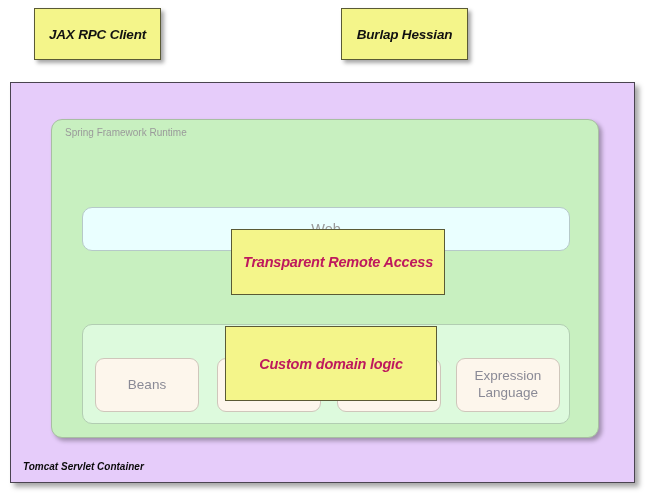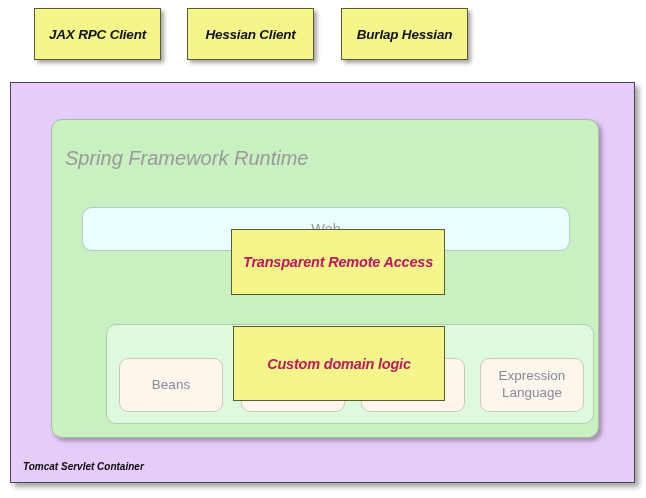--- a/index.html
+++ b/index.html
@@ -76,25 +76,23 @@
     background: #c8f0c0;
     border: 1px solid #a8bfa2;
     border-radius: 11px;
     box-shadow: 3px 3px 4px rgba(0,0,0,0.30);
     box-sizing: border-box;
   }
   #spring-runtime-label {
     position: absolute;
     left: 13px;
     top: 7px;
-    font-style: italic;
-    font-size: 20px;
+    font-size: 10px;
     color: #9a9a9a;
     white-space: nowrap;
-    margin-top: 20px;
   }
 
   
   #web-bar {
     position: absolute;
     left: 30px;
     top: 87px;
     width: 488px;
     height: 44px;
     background: #eaffff;
@@ -114,21 +112,20 @@
   #core-container {
     position: absolute;
     left: 30px;
     top: 204px;
     width: 488px;
     height: 100px;
     background: #ddfadd;
     border: 1px solid #b2cdb2;
     border-radius: 10px;
     box-sizing: border-box;
-    margin-left: 24px;
   }
   #core-container-label {
     position: absolute;
     left: 0;
     right: 0;
     top: 8px;
     text-align: center;
     font-style: italic;
     font-size: 15px;
     color: #9a9a9a;
@@ -176,36 +173,33 @@
     letter-spacing: -0.2px;
     white-space: nowrap;
   }
   #transparent-remote-access {
     left: 220px;
     top: 146px;
     width: 214px;
     height: 66px;
   }
   #custom-domain-logic {
-    left: 222px;
+    left: 214px;
     top: 243px;
     width: 212px;
     height: 75px;
   }
 </style>
 </head>
 <body>
 
 <div id="canvas">
 
   <div class="client-box" id="client-0">
     <span class="lbl">JAX RPC Client</span>
-  </div>
-  <div class="client-box" id="client-1">
-    <span class="lbl">Hessian Client</span>
   </div>
   <div class="client-box" id="client-2">
     <span class="lbl">Burlap Hessian</span>
   </div>
 
   <div id="tomcat-container">
 
     <div id="spring-runtime">
       <div id="spring-runtime-label">Spring Framework Runtime</div>
 

